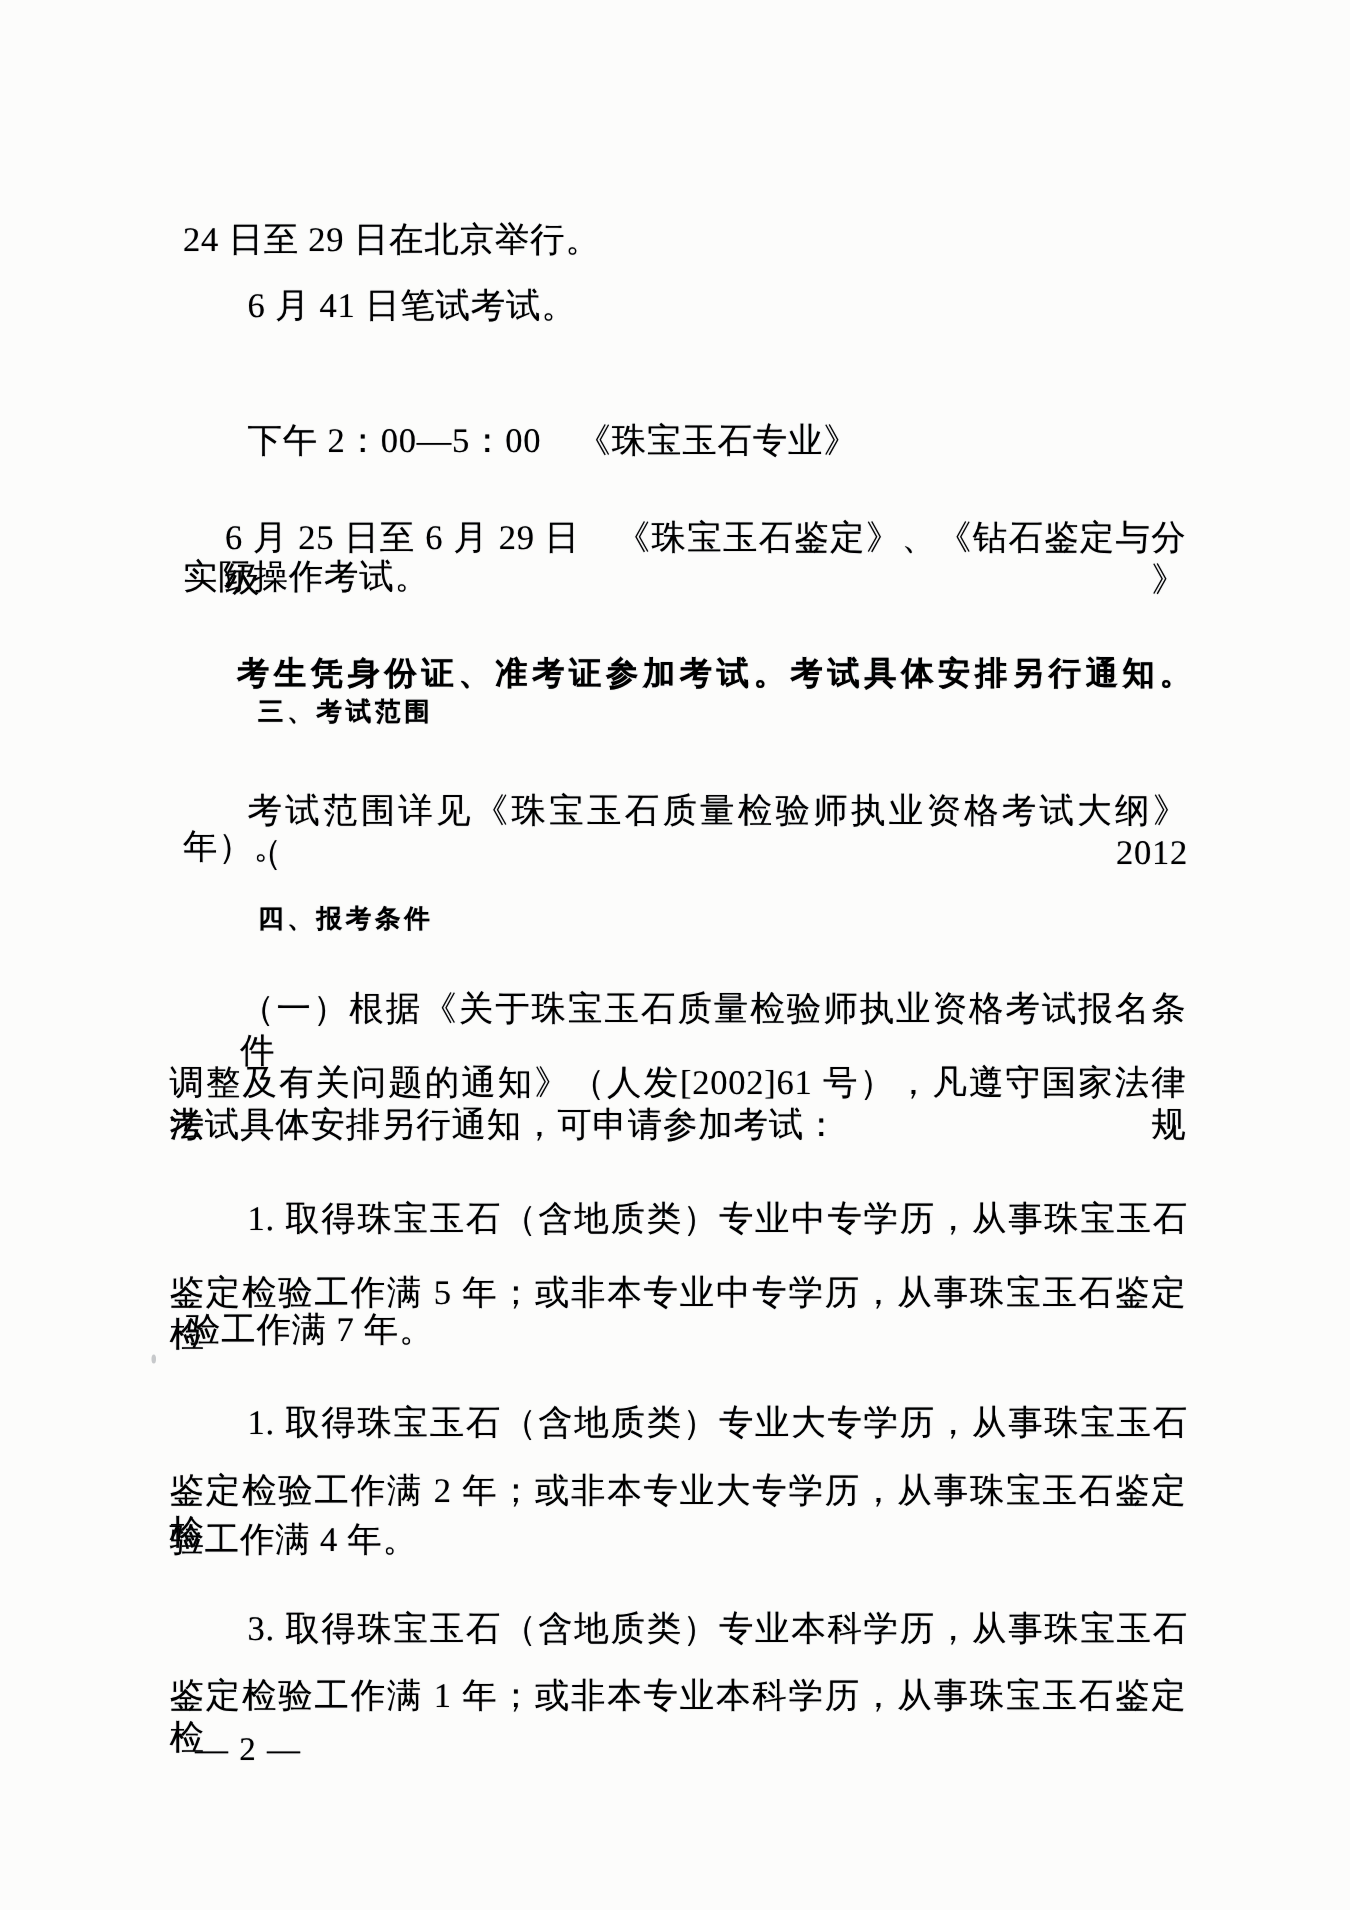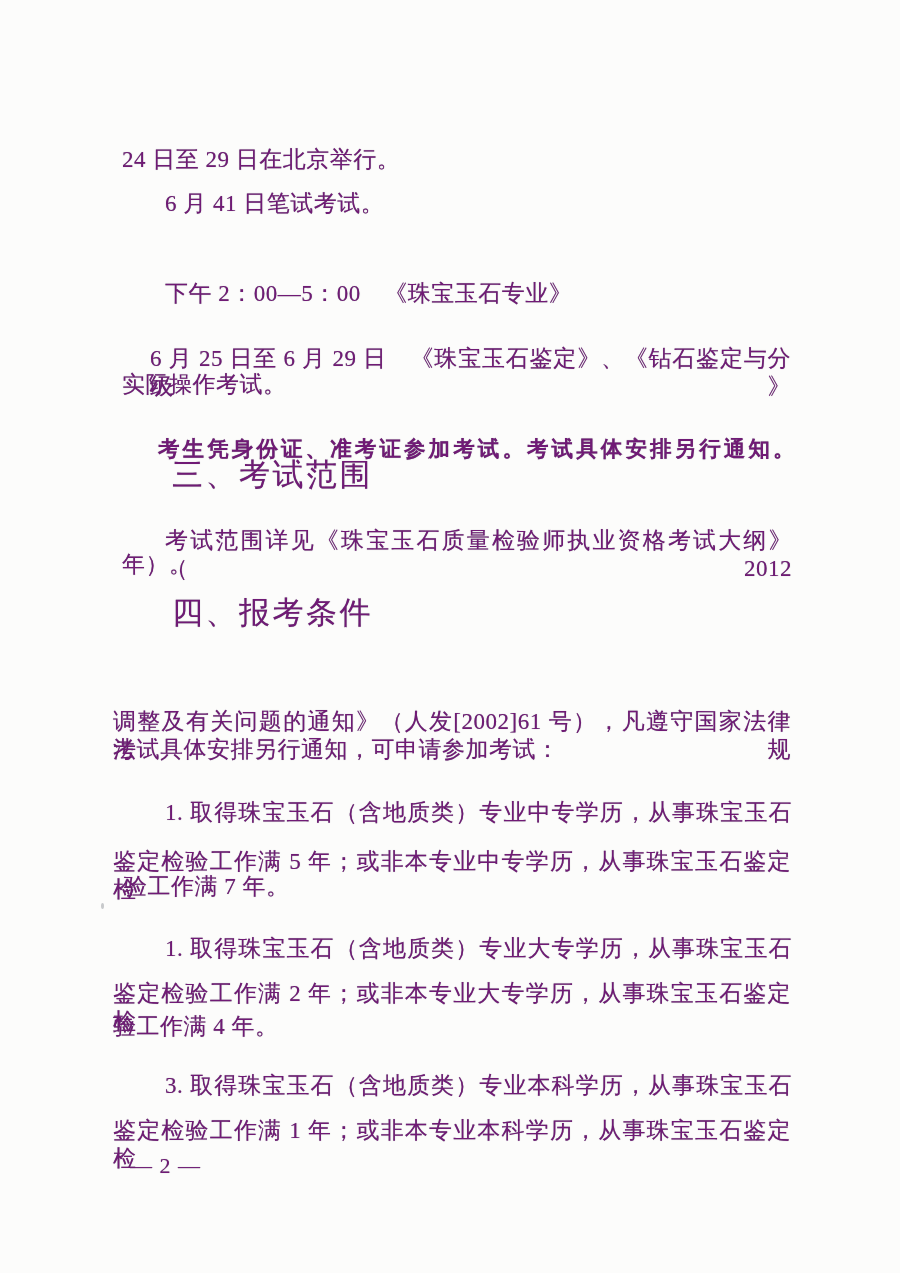--- a/index.html
+++ b/index.html
@@ -6,42 +6,42 @@
     margin: 0;
     padding: 0;
     background: #e8e8e8;
   }
   .page {
     position: relative;
     width: 900px;
     height: 1273px;
     background: #fcfcfb;
     font-family: "Liberation Serif", "DejaVu Serif", serif;
-    color: #701a75;
+    color: #000000;
     overflow: hidden;
     text-shadow: 0 0 0.7px rgba(62, 68, 80, 0.65);
   }
   .line {
     position: absolute;
     font-size: 23px;
     line-height: 28px;
     white-space: pre;
     letter-spacing: 0.5px;
   }
   
   .just {
     white-space: normal;
     text-align: justify;
     text-align-last: justify;
     margin-top: 16px;
   }
   .heading {
-    font-weight: normal;
+    font-weight: bold;
     letter-spacing: 2.5px;
-    font-size: 31px;
+    font-size: 17px;
   }
   .note {
     font-size: 21.5px;
   }
   .pagenum {
     position: absolute;
     font-size: 22px;
     letter-spacing: 1px;
     white-space: pre;
   }
@@ -75,20 +75,21 @@
   <div class="line note just" style="left:158px; top:419px; width:637px;font-weight:bold;">考生凭身份证、准考证参加考试。考试具体安排另行通知。</div>
 
   <div class="line heading" style="left:172px; top:461px;">三、考试范围</div>
 
   <div class="line just" style="left:165px; top:511px; width:627px;">考试范围详见《珠宝玉石质量检验师执业资格考试大纲》（2012</div>
 
   <div class="line" style="left:122px; top:551px;">年）。</div>
 
   <div class="line heading" style="left:172px; top:599px;">四、报考条件</div>
 
+  <div class="line just" style="left:160px; top:643px; width:631px;">（一）根据《关于珠宝玉石质量检验师执业资格考试报名条件</div>
 
   <div class="line just" style="left:113px; top:692px; width:678px;">调整及有关问题的通知》（人发[2002]61 号），凡遵守国家法律法规</div>
 
   <div class="line" style="left:113px; top:736px;">考试具体安排另行通知，可申请参加考试：</div>
 
   <div class="line just" style="left:165px; top:783px; width:627px;">1. 取得珠宝玉石（含地质类）专业中专学历，从事珠宝玉石</div>
 
   <div class="line just" style="left:113px; top:832px; width:678px;">鉴定检验工作满 5 年；或非本专业中专学历，从事珠宝玉石鉴定检</div>
 
   <div class="line" style="left:124px; top:873px;">验工作满 7 年。</div>

